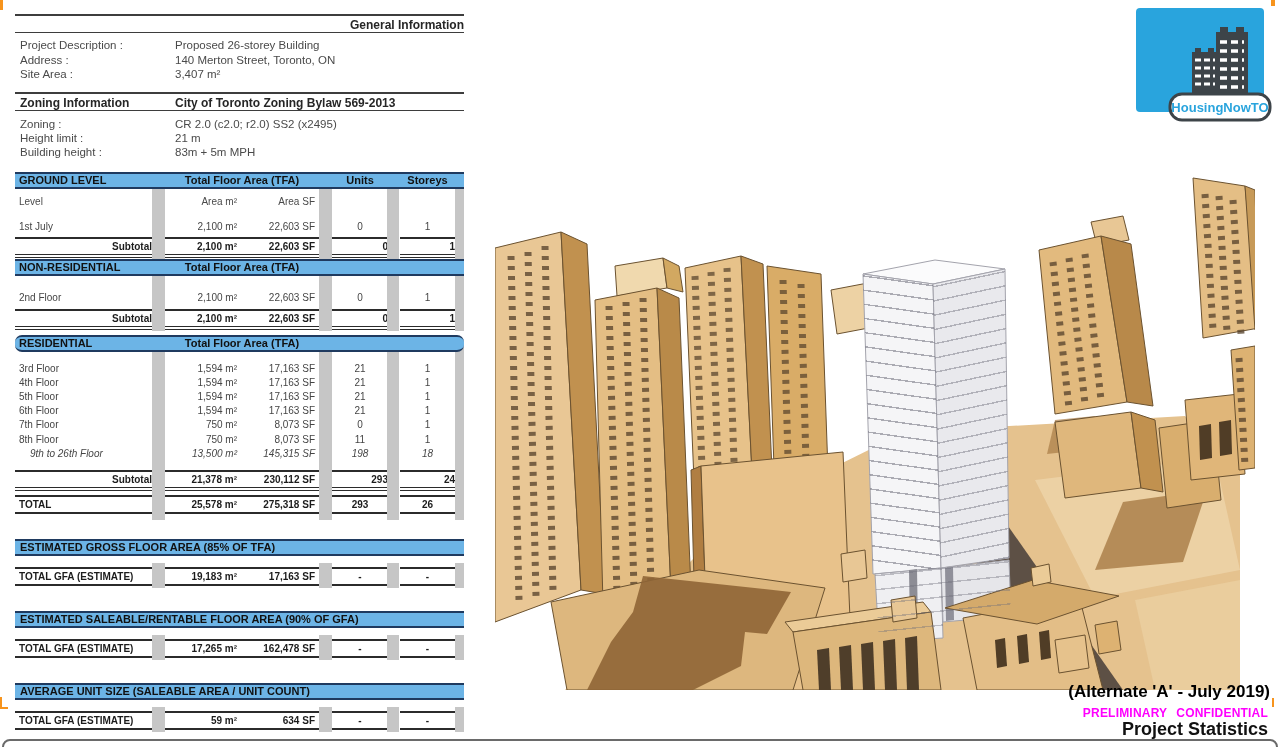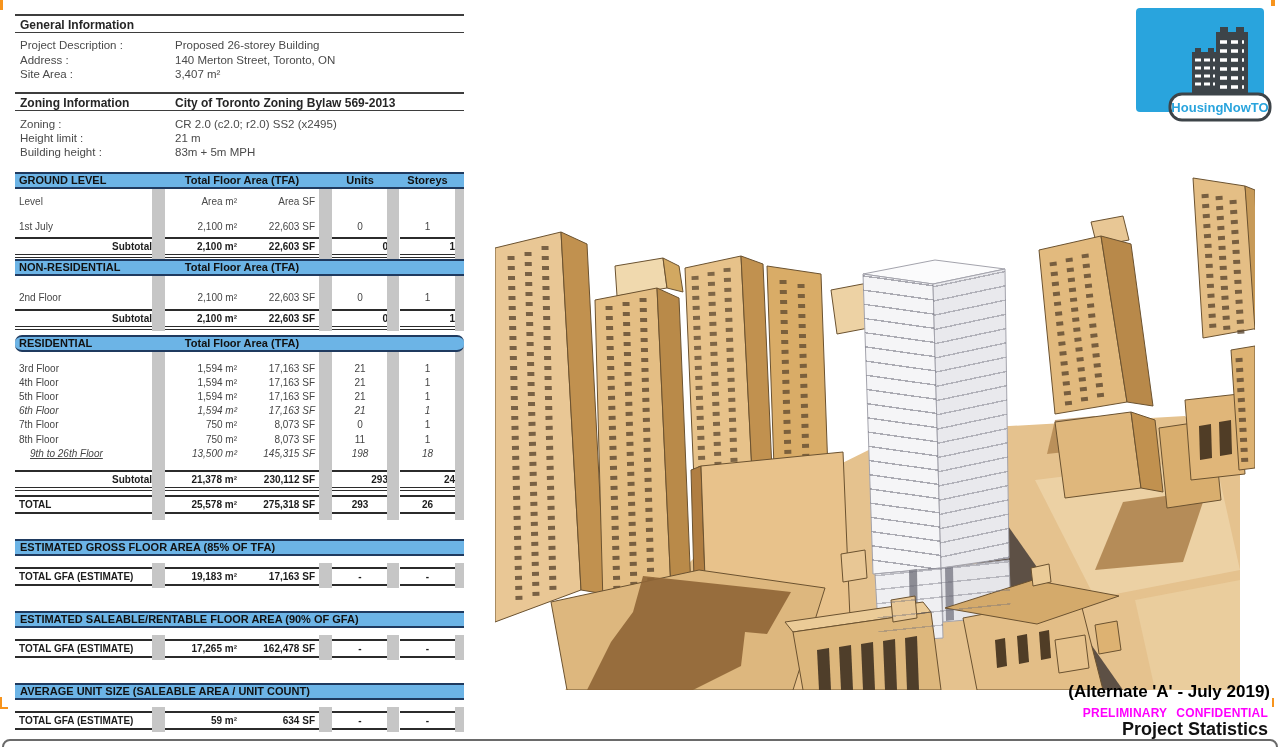--- a/index.html
+++ b/index.html
@@ -29,21 +29,21 @@
     font-weight:bold; font-size:11px; line-height:13px; color:#111; padding-left:5px; }
 
   .trow { position:absolute; left:15px; width:449px; display:grid;
     grid-template-columns:137px 13px 76px 78px 13px 56px 12px 55px 9px;
     font-size:10px; color:#454545; height:15px; line-height:15px; }
   .trow .c-lbl { padding-left:4px; text-align:left; }
   .trow .c-m2, .trow .c-sf { text-align:right; padding-right:4px; }
   .trow .c-u, .trow .c-s { text-align:center; }
   .trow.bold { font-weight:bold; color:#1c1c1c; }
   .trow.italic { font-style:italic; }
-  .trow.italic .c-lbl { padding-left:15px;text-decoration:underline; }
+  .trow.italic .c-lbl { padding-left:15px; }
   .subtotal-row > span.lined { border-top:2px solid #2b2b2b; border-bottom:4px double #2b2b2b;text-align:right; }
   .total-row > span.lined { border-top:2px solid #2b2b2b; border-bottom:2px solid #2b2b2b; }
   .boxed-row > span.lined { border-top:2px solid #2b2b2b; border-bottom:2px solid #2b2b2b; }
 
   .vstripe { position:absolute; background:#C6C6C6; z-index:5; }
 
   
   #logo-tile { position:absolute; left:1136px; top:8px; width:128px; height:104px;
     background:#29A4DD; border-radius:4px;padding-left:20px; }
 
@@ -75,21 +75,21 @@
 <body>
 
 <div id="sheet">
 
   <div class="orange-mark" style="left:0;top:0;width:3px;height:10px;"></div>
   <div class="orange-mark" style="left:1271px;top:0;width:4px;height:6px;"></div>
   <div class="orange-mark" style="left:0;top:697px;width:2px;height:12px;"></div>
   <div class="orange-mark" style="left:0;top:707px;width:8px;height:2px;"></div>
   <div class="orange-mark" style="left:1272px;top:698px;width:2px;height:9px;"></div>
 
-  <div class="info-header" style="top:14px;">
+  <div class="info-header" style="top:14px;text-align:right;">
     <span>General Information</span>
   </div>
   <div class="info-row" style="top:38px;text-align:right;">
     <span class="lbl">Project Description :</span>
     <span class="val">Proposed 26-storey Building</span>
   </div>
   <div class="info-row" style="top:53px;">
     <span class="lbl">Address :</span>
     <span class="val">140 Merton Street, Toronto, ON</span>
   </div>
@@ -242,21 +242,21 @@
     <span class="c-lbl">5th Floor</span>
       <span></span>
     <span class="c-m2">1,594 m²</span>
     <span class="c-sf">17,163 SF</span>
     <span></span>
       <span class="c-u">21</span>
     <span></span>
       <span class="c-s">1</span>
       <span></span>
   </div>
-  <div class="trow" style="top:404px;height:14px;line-height:14px;font-style:italic;">
+  <div class="trow" style="top:404px;height:14px;line-height:14px;">
     <span class="c-lbl">6th Floor</span>
       <span></span>
     <span class="c-m2">1,594 m²</span>
     <span class="c-sf">17,163 SF</span>
     <span></span>
       <span class="c-u">21</span>
     <span></span>
       <span class="c-s">1</span>
       <span></span>
   </div>

